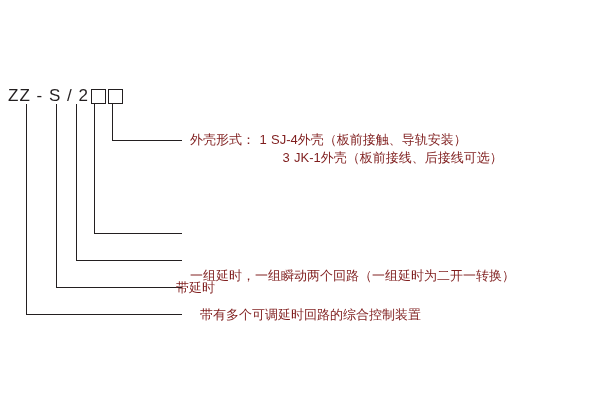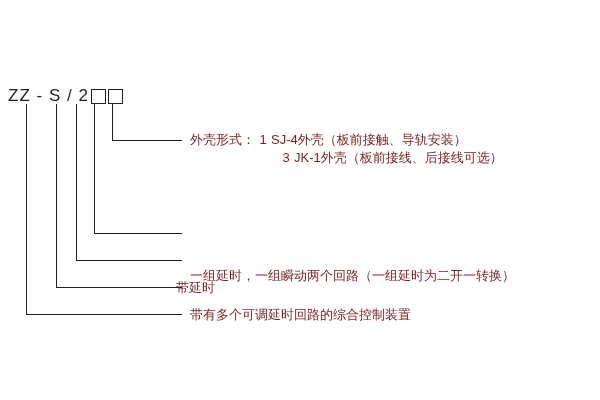--- a/index.html
+++ b/index.html
@@ -101,15 +101,15 @@
   <div class="note" style="left:190px; top:131px;">
     <span class="row"><span class="lbl">外壳形式：</span><span class="idx">1</span><span>SJ-4外壳（板前接触、导轨安装）</span></span>
     <span class="row indent-case"><span class="idx">3</span><span>JK-1外壳（板前接线、后接线可选）</span></span>
   </div>
 
 
   <div class="note" style="left:190px; top:252px;margin-top:15px;">一组延时，一组瞬动两个回路（一组延时为二开一转换）</div>
 
   <div class="note" style="left:176px; top:279px;">带延时</div>
 
-  <div class="note" style="left:190px; top:306px;">带有多个可调延时回路的综合控制装置</div>
+  <div class="note" style="left:200px; top:306px;">带有多个可调延时回路的综合控制装置</div>
 
 </div>
 
 </body></html>

